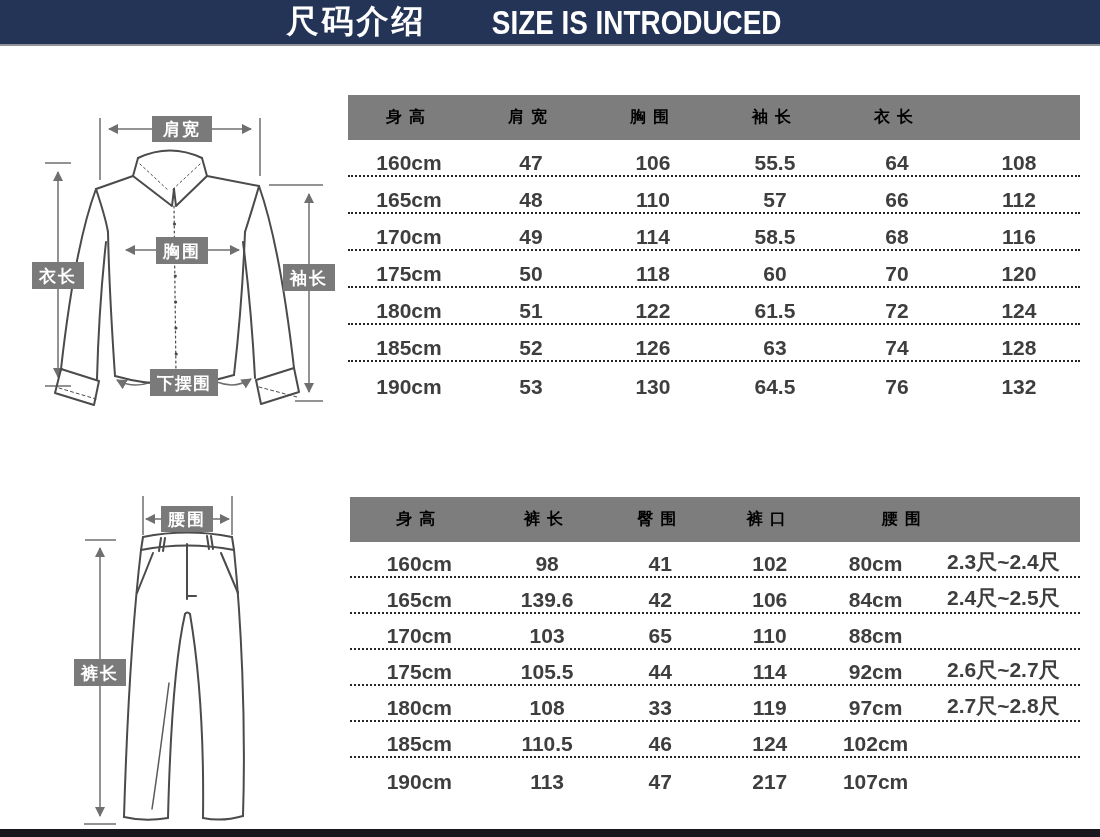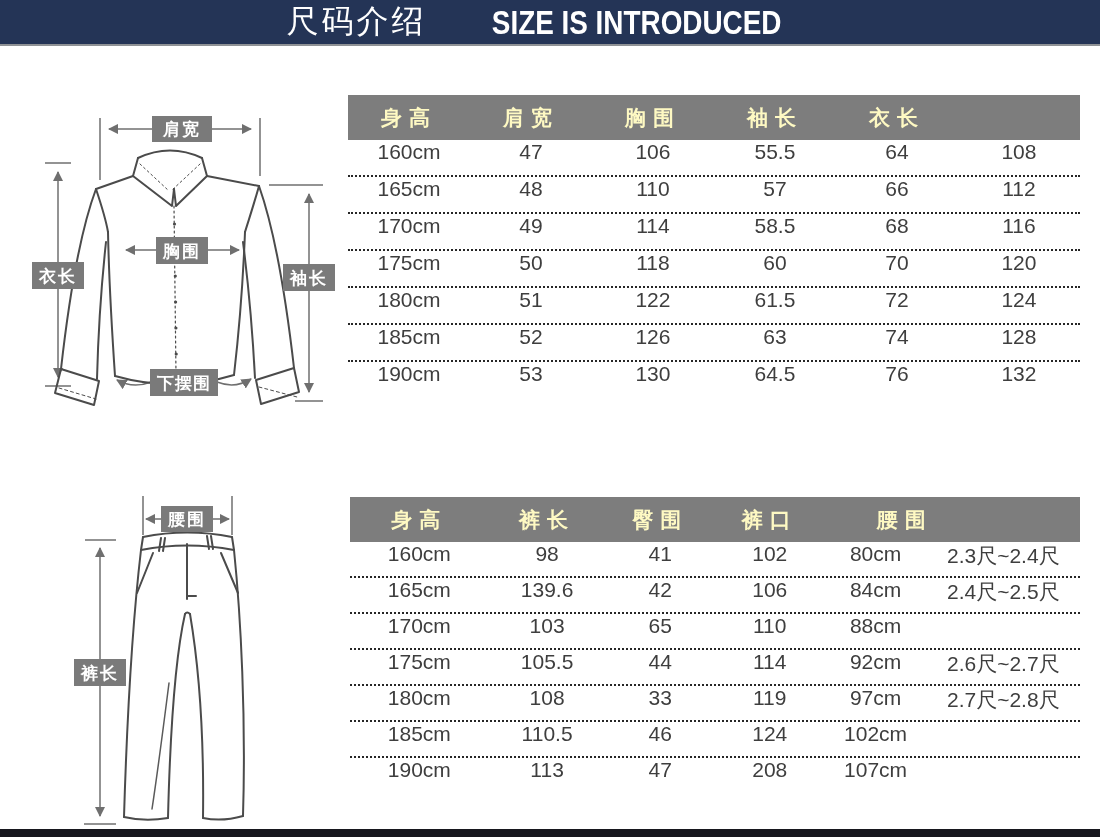--- a/index.html
+++ b/index.html
@@ -1,37 +1,37 @@
 <!DOCTYPE html>
 <html><head>
 <meta charset="utf-8">
 <style>
   html,body{margin:0;padding:0;background:#fff;}
   .page{position:relative;width:1100px;height:837px;background:#ffffff;overflow:hidden;
         font-family:"Liberation Sans","DejaVu Sans",sans-serif;}
   .banner{position:absolute;top:0;left:0;width:100%;height:44px;background:#243456;
           display:flex;align-items:center;justify-content:center;gap:34px;}
-  .banner .zh{color:#fff;font-size:32px;font-weight:normal;letter-spacing:3px;}
+  .banner .zh{color:#fff;font-size:32px;font-weight:bold;letter-spacing:3px;}
   .banner .en{color:#fff;font-size:34px;font-weight:bold;letter-spacing:0px;
               transform:scaleX(0.82);transform-origin:center;white-space:nowrap;}
   .banner-underline{position:absolute;top:44px;left:0;width:100%;height:2px;background:#8f9296;}
   .bottom-bar{position:absolute;top:829px;left:0;width:100%;height:8px;background:#17171e;}
 
   svg{position:absolute;}
   .shirt-svg{left:5px;top:92px;}
   .pants-svg{left:0px;top:483px;}
 
   .table{position:absolute;}
   .shirt-table{left:348px;top:95px;width:732px;}
   .pants-table{left:350px;top:497px;width:730px;}
   .thead{display:flex;height:45px;background:#7d7d7d;}
-  .hcell{display:flex;align-items:center;justify-content:center;color:#fef9c3;
-         font-weight:bold;font-size:21px;letter-spacing:7px;box-sizing:border-box;}
+  .hcell{display:flex;align-items:center;justify-content:center;color:#000000;
+         font-weight:bold;font-size:16px;letter-spacing:7px;box-sizing:border-box;}
   .tbody{width:100%;}
-  .trow{display:flex;align-items:flex-start;height:37px;box-sizing:border-box;}
+  .trow{display:flex;align-items:flex-end;height:37px;box-sizing:border-box;font-weight:bold;}
   .pants-table .trow{height:36px;}
   .trow.sep{border-bottom:2px dotted #262626;}
   .tcell{text-align:center;font-size:21px;color:#3e3e3e;}
 
   .shirt-table .hcell,.shirt-table .tcell{width:16.666%;}
   .pants-table .hcell:nth-child(1){width:19%;}
   .pants-table .hcell:nth-child(2){width:16%;}
   .pants-table .hcell:nth-child(3){width:15%;}
   .pants-table .hcell:nth-child(4){width:15%;}
   .pants-table .hcell:nth-child(5){width:35%;padding-right:95px;}
@@ -284,20 +284,20 @@
           <div class="tcell">185cm</div>
           <div class="tcell">110.5</div>
           <div class="tcell">46</div>
           <div class="tcell">124</div>
           <div class="tcell">102cm</div>
         </div>
         <div class="trow">
           <div class="tcell">190cm</div>
           <div class="tcell">113</div>
           <div class="tcell">47</div>
-          <div class="tcell">208</div>
+          <div class="tcell">217</div>
           <div class="tcell">107cm</div>
         </div>
       </div>
   </div>
 
   <div class="bottom-bar"></div>
 </div>
 
 </body></html>

